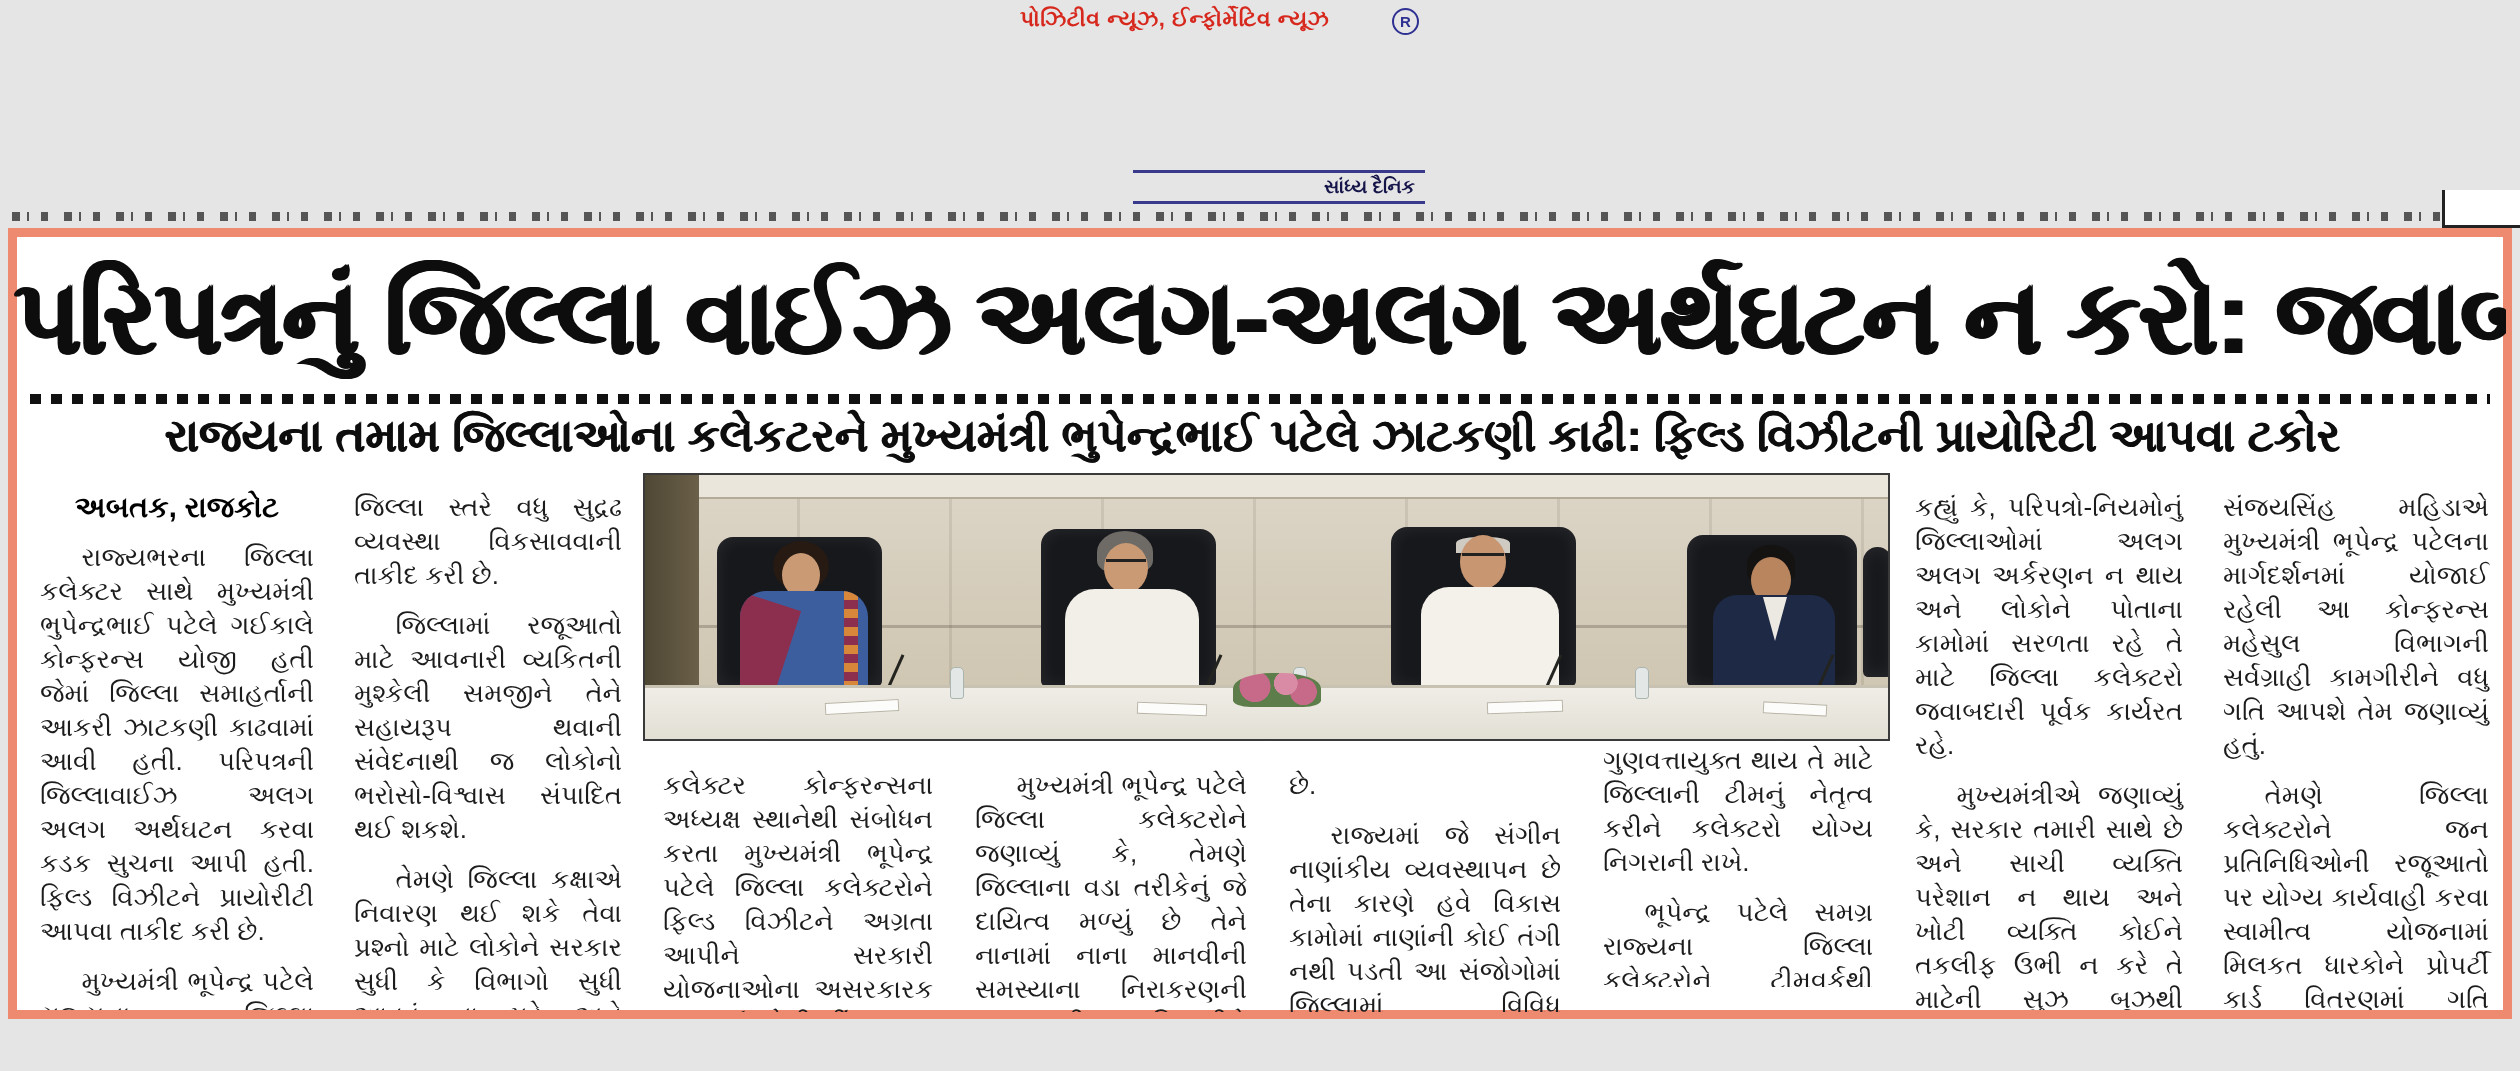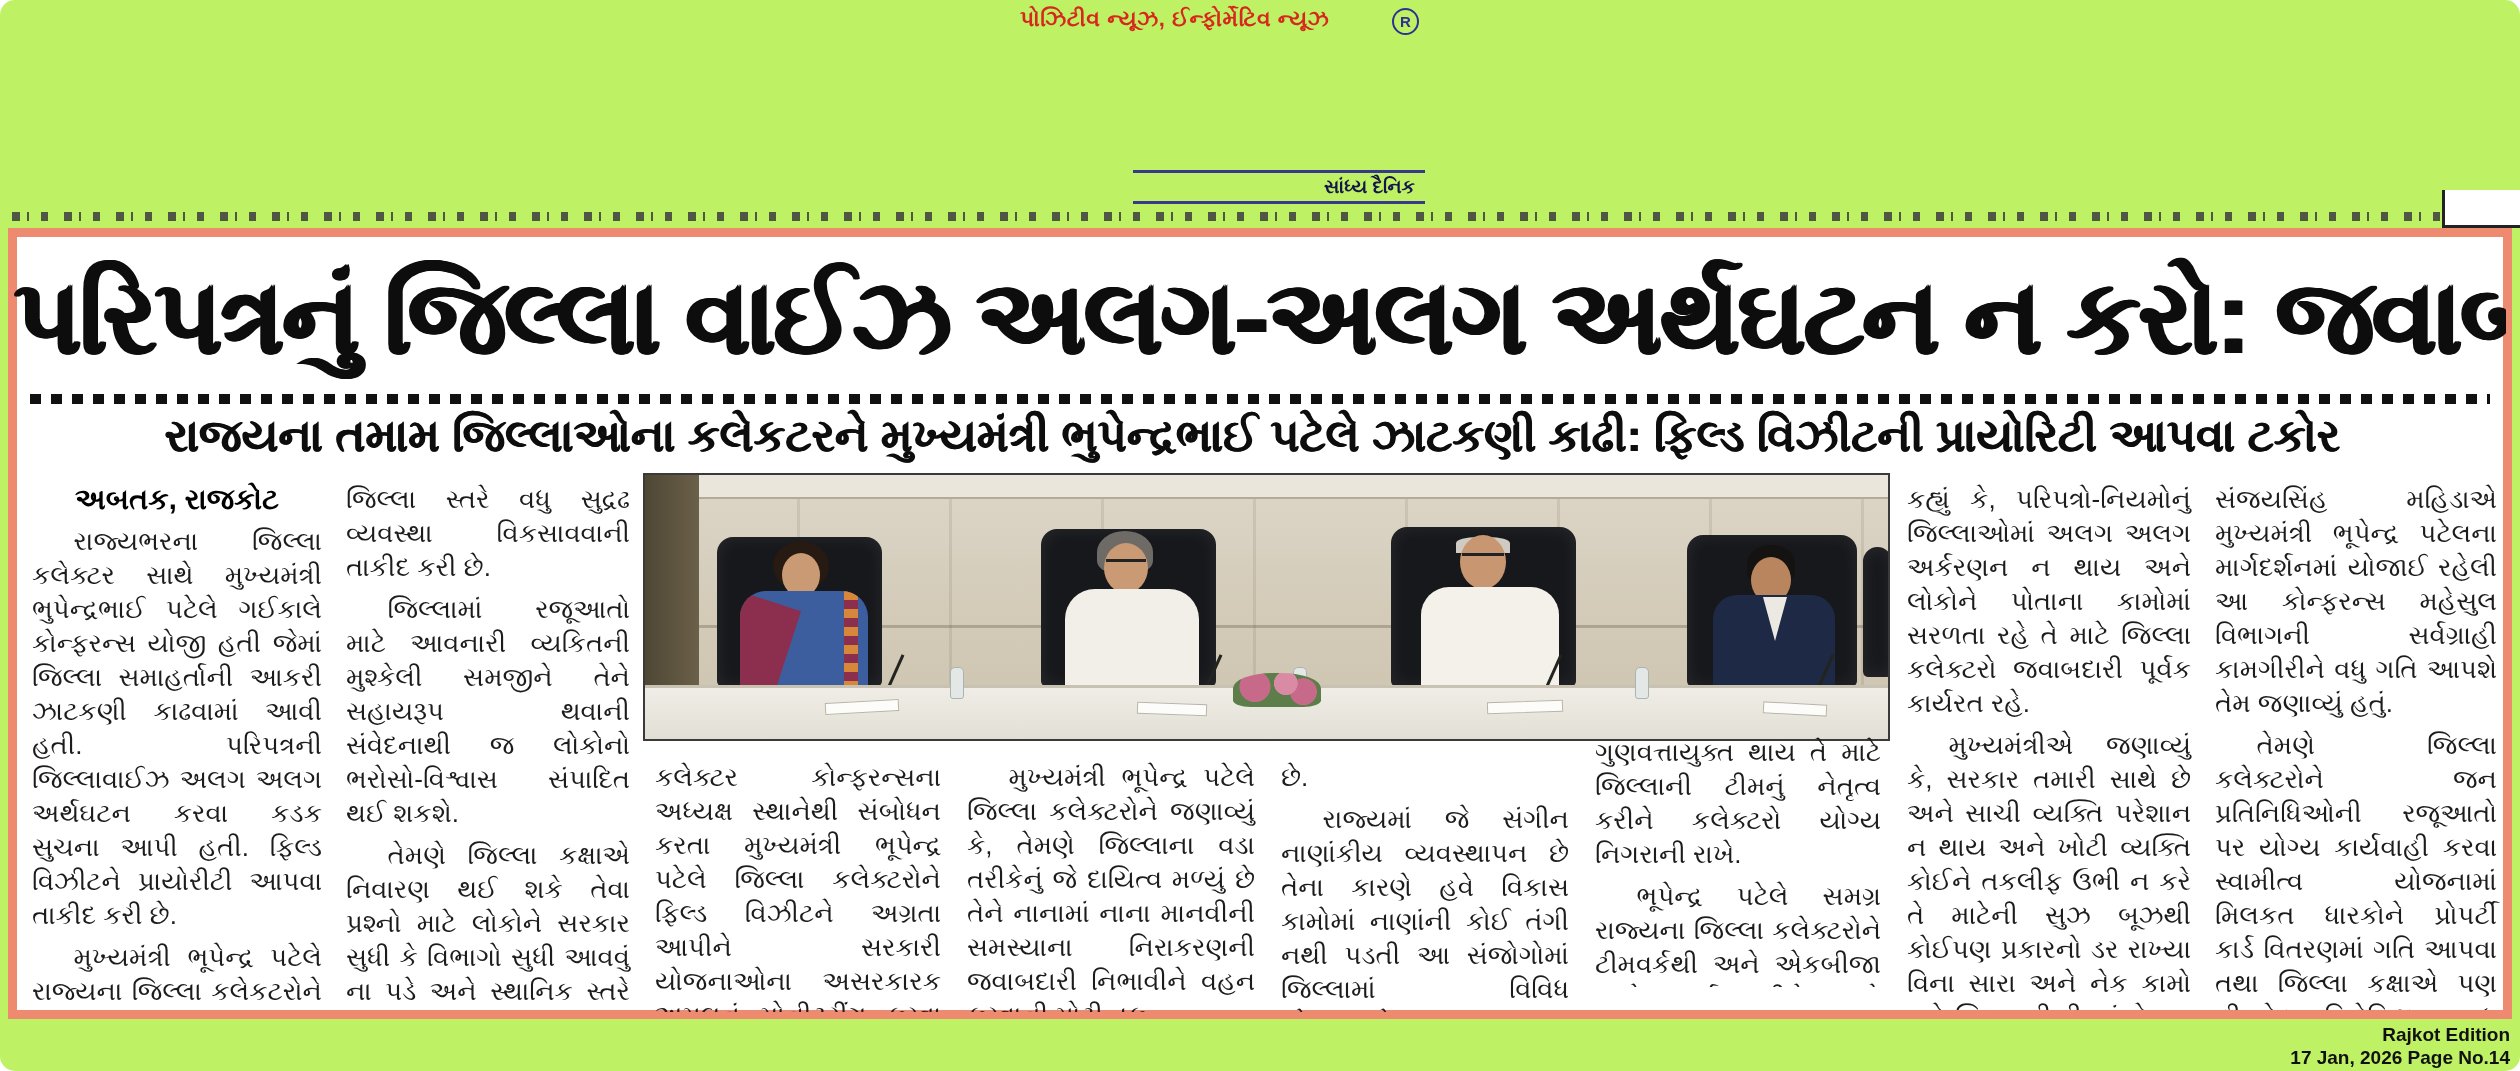--- a/index.html
+++ b/index.html
@@ -1,23 +1,22 @@
 <!DOCTYPE html>
 <html><head>
 <meta charset="utf-8">
 <style>
   * { margin: 0; padding: 0; box-sizing: border-box; }
   html,body { background:#ffffff; }
   .page {
     position: relative;
     width: 2520px; height: 1071px;
-    background: #bef264;
+    background: #e5e5e5;
     font-family: "Liberation Sans", "DejaVu Sans", sans-serif;
     overflow: hidden;
-    border-radius: 15px;
   }
   
   .tagline {
     position:absolute; left:1020px; top:6px; width:300px;
     color:#d7281d; font-weight:bold; font-size:22px; text-align:center;
     letter-spacing:0.5px; white-space:nowrap;
   }
   .reg-mark {
     position:absolute; left:1392px; top:8px; width:27px; height:27px;
     border:2px solid #2e3192; border-radius:50%;
@@ -74,21 +73,21 @@
     text-align:center; white-space:nowrap;
     text-shadow: 0.8px 0 #0d0d0d;
     overflow:hidden;
   }
   
   .bodycol {
     position:absolute;
     color:#1c1c1c; font-size:26px; line-height:34px;
     text-align:justify; overflow:hidden;
   }
-  .bodycol p { text-indent:1.6em; margin:8px; }
+  .bodycol p { text-indent:1.6em; margin:16px; }
   .bodycol p.noindent { text-indent:0; }
   .dateline {
     font-weight:bold; font-size:29px; text-align:center;
     text-indent:0 !important; margin-bottom:2px; color:#000;
   }
   .col1 { left:24px;  top:474px; width:306px; height:536px; }
   .col2 { left:338px; top:474px; width:300px; height:536px; }
   .col3 { left:647px; top:752px; width:302px; height:260px; }
   .col4 { left:959px; top:752px; width:304px; height:260px; }
   .col5 { left:1273px; top:752px; width:304px; height:260px; }
@@ -274,18 +273,14 @@
     <p class="noindent">કહ્યું કે, પરિપત્રો-નિયમોનું જિલ્લાઓમાં અલગ અલગ અર્કરણન ન થાય અને લોકોને પોતાના કામોમાં સરળતા રહે તે માટે જિલ્લા કલેક્ટરો જવાબદારી પૂર્વક કાર્યરત રહે.</p>
     <p>મુખ્યમંત્રીએ જણાવ્યું કે, સરકાર તમારી સાથે છે અને સાચી વ્યક્તિ પરેશાન ન થાય અને ખોટી વ્યક્તિ કોઈને તકલીફ ઉભી ન કરે તે માટેની સુઝ બૂઝથી કોઈપણ પ્રકારનો ડર રાખ્યા વિના સારા અને નેક કામો માટે જિલ્લાની ટીમનું નેતૃત્વ કલેક્ટરોએ કરવાનું છે.</p>
 
   </div>
   <div class="bodycol col8">
     <p class="noindent">સંજયસિંહ મહિડાએ મુખ્યમંત્રી ભૂપેન્દ્ર પટેલના માર્ગદર્શનમાં યોજાઈ રહેલી આ કોન્ફરન્સ મહેસુલ વિભાગની સર્વગ્રાહી કામગીરીને વધુ ગતિ આપશે તેમ જણાવ્યું હતું.</p>
     <p>તેમણે જિલ્લા કલેક્ટરોને જન પ્રતિનિધિઓની રજૂઆતો પર યોગ્ય કાર્યવાહી કરવા સ્વામીત્વ યોજનામાં મિલકત ધારકોને પ્રોપર્ટી કાર્ડ વિતરણમાં ગતિ આપવા તથા જિલ્લા કક્ષાએ પણ ફીડબેક મિકેનિઝમ વધુ સુચારુ બનાવવાના સૂચનો કર્યા</p>
 
   </div>
 
-  <div class="footer">
-    <div class="edition">Rajkot Edition</div>
-    <div class="datepage">17 Jan, 2026 Page No.14</div>
-  </div>
 
 </div>
 
 </body></html>

